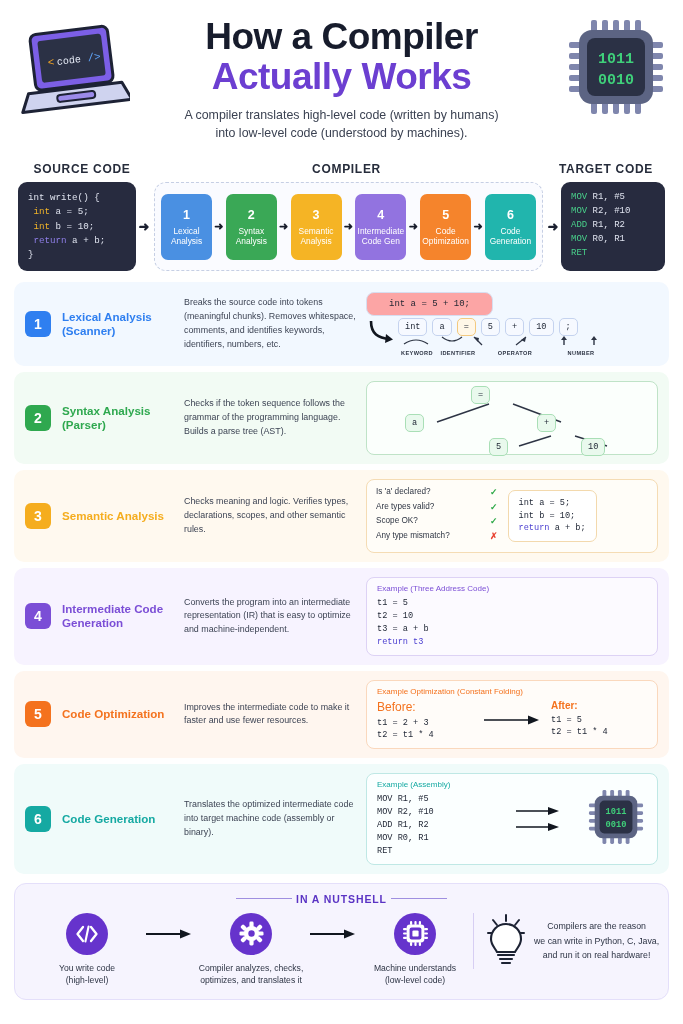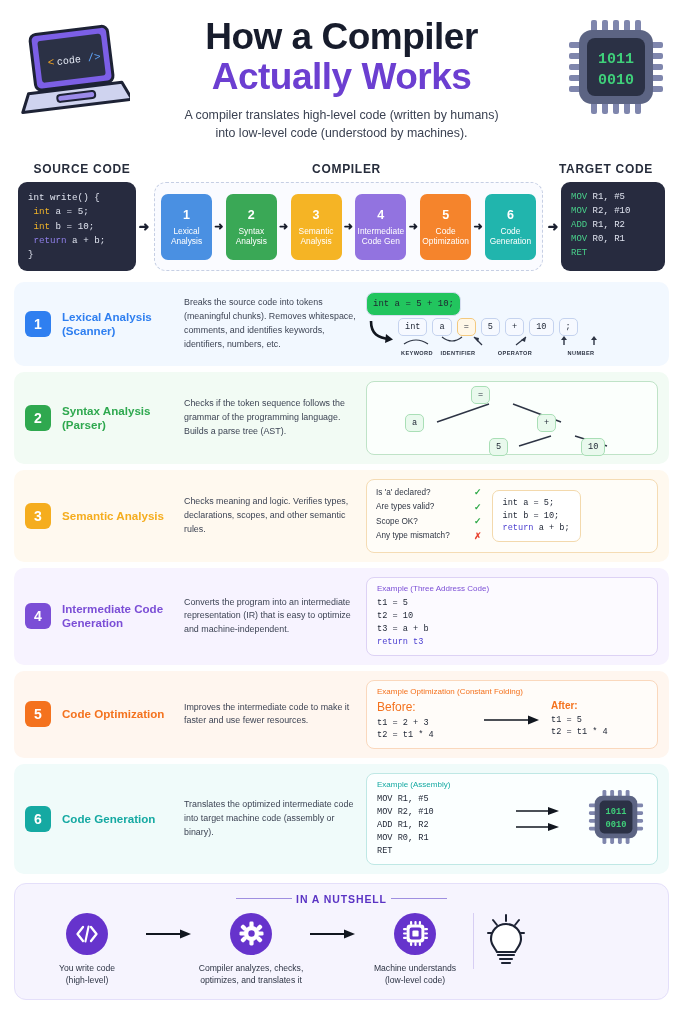--- a/index.html
+++ b/index.html
@@ -92,35 +92,35 @@
     width: 118px; margin-left: 11px; font-size: 11.6px; font-weight: bold;
     line-height: 1.25;
   }
   .pdesc {
     width: 172px; margin-left: 4px; font-size: 8.9px; color: #3d4454; line-height: 1.55;
   }
   .pvis { flex: 1; margin-left: 10px; display: flex; align-items: center; }
 
   
   .vbox {
-    border: 1px solid #d7def0; border-radius: 8px; background: #22c55e;
-    padding: 6px 6px; font-family: "Liberation Mono", monospace; font-size: 9px;
+    border: 1px solid #d7def0; border-radius: 8px; background: #fca5a5;
+    padding: 6px 22px; font-family: "Liberation Mono", monospace; font-size: 9px;
   }
   .tokrow { display: flex; align-items: flex-end; gap: 5px; }
   .tok {
     border: 1px solid #c5d3ef; background: #f6f9ff; border-radius: 5px;
     padding: 3px 6px; font-family: "Liberation Mono", monospace; font-size: 8.6px;
     color: #1d2433; min-width: 16px; text-align: center;
   }
   .tok.op { border-color: #f3c97f; background: #fff7e8; }
   .toklabels { display: flex; gap: 0; margin-top: 3px; }
   .toklabel { font-size: 5.6px; font-weight: bold; letter-spacing: 0.4px; color: #2d3444; text-align: center; }
 
   .checklist { font-family: "Liberation Sans", sans-serif; font-size: 8.2px; color: #2e3543; }
-  .checkline { display: flex; align-items: center; gap: 6px; margin-bottom: 4.5px; }
+  .checkline { display: flex; gap: 22px; margin-bottom: 4.5px; }
   .checkline .q { width: 92px; }
   .ok { color: #2aa745; font-weight: bold; font-size: 9px; }
   .bad { color: #e8412f; font-weight: bold; font-size: 9px; }
 
   .extitle { font-size: 8px; margin-bottom: 4px; font-family: "Liberation Sans", sans-serif; }
   .codeblk { font-family: "Liberation Mono", monospace; font-size: 8.6px; line-height: 1.5; color: #1d2433; }
 
   
   .r1 { background: #f2f8ff; }
   .r2 { background: #f2fbf4; }
@@ -589,17 +589,22 @@
                 <line x1="33" y1="7" x2="29" y2="12"></line>
               <line x1="2" y1="20" x2="8" y2="20"></line>
                 <line x1="38" y1="20" x2="32" y2="20"></line>
             </g>
             <path d="M20 11 C11 11 5 18 5 26 C5 32 9 35 11 39 L29 39 C31 35 35 32 35 26 C35 18 29 11 20 11 Z" fill="#fff" stroke="#1c2233" stroke-width="2.1"></path>
             <line x1="12" y1="42" x2="28" y2="42" stroke="#1c2233" stroke-width="2.1" stroke-linecap="round"></line>
             <line x1="14" y1="46" x2="26" y2="46" stroke="#1c2233" stroke-width="2.1" stroke-linecap="round"></line>
             <path d="M16 50 L24 50" stroke="#1c2233" stroke-width="2.1" stroke-linecap="round"></path>
           </svg>
         </div>
+        <div class="cap">
+          <div>Compilers are the reason</div>
+          <div>we can write in Python, C, Java,</div>
+          <div>and run it on real hardware!</div>
+        </div>
       </div>
     </div>
   </div>
 
 </div>
 
 </body></html>

